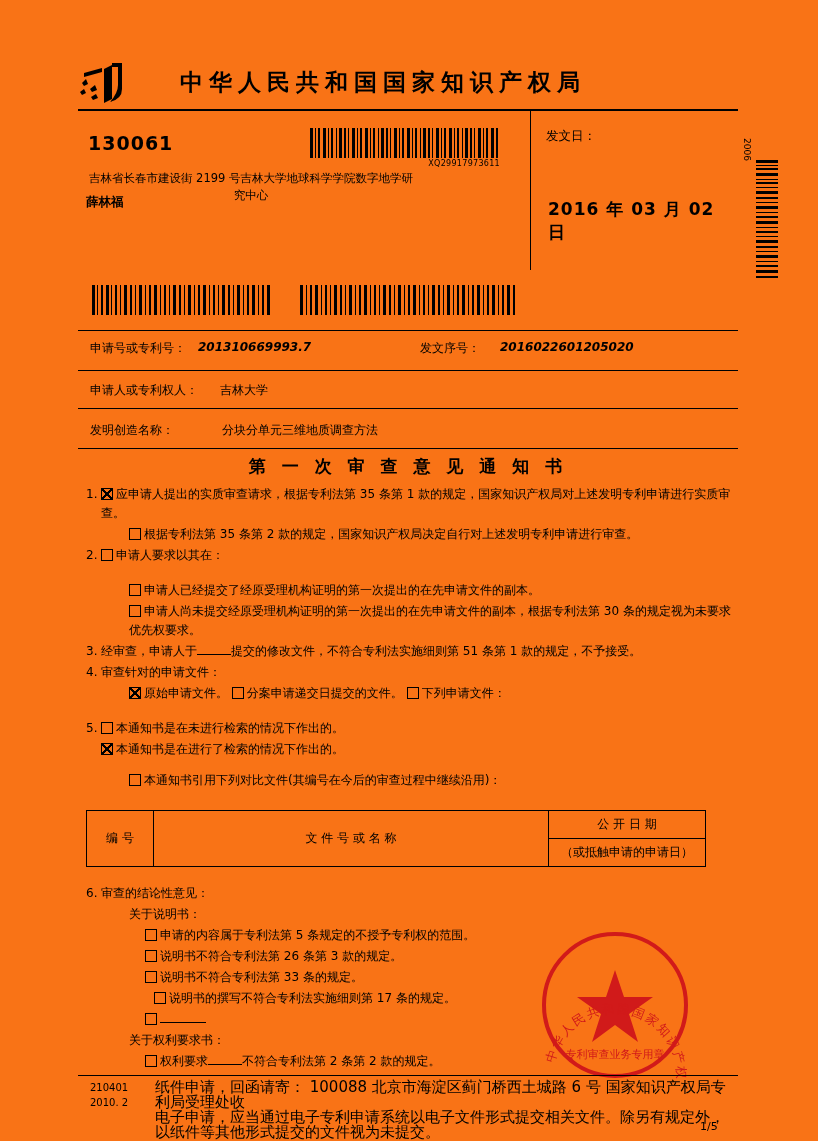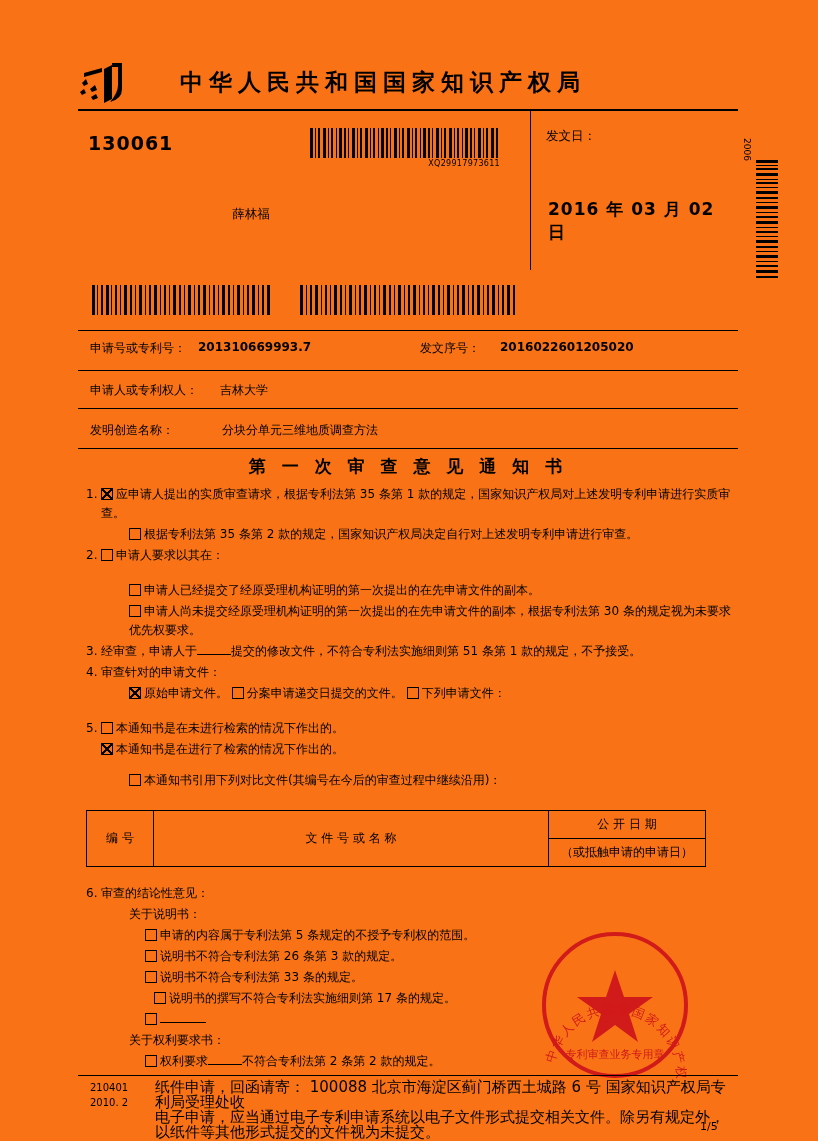--- a/index.html
+++ b/index.html
@@ -36,22 +36,22 @@
   }
   .postcode{
     position:absolute;left:10px;top:22px;
     font-size:19px;font-weight:bold;letter-spacing:1px;
   }
   .addr-text{
     position:absolute;left:8px;top:60px;width:330px;
     font-size:11.5px;line-height:17px;text-align:center;
   }
   .addr-name{
-    position:absolute;left:8px;top:96px;width:330px;
-    font-size:12.5px;text-align:center;
+    position:absolute;left:8px;top:84px;width:330px;
+    font-size:12.5px;text-align:left;font-weight:bold;
   }
   .barcode-main{
     position:absolute;left:232px;top:18px;width:190px;height:30px;
   }
   .barcode-num{
     position:absolute;left:232px;top:49px;width:190px;
     text-align:right;font-size:8px;letter-spacing:0.3px;
   }
   .vsep{
     position:absolute;left:452px;top:0px;width:1px;height:160px;background:#000;
@@ -75,21 +75,21 @@
   
   .bc2{position:absolute;left:92px;top:285px;width:180px;height:30px;}
   .bc3{position:absolute;left:300px;top:285px;width:220px;height:30px;}
   
   .rowline{
     position:absolute;left:78px;width:660px;border-top:1px solid #000;
   }
   .field{
     position:absolute;font-size:12px;
   }
-  .fieldval{font-weight:bold;}
+  .fieldval{font-weight:bold;font-style:italic;}
   
   .doc-title{
     position:absolute;left:78px;top:455px;width:660px;
     text-align:center;font-size:17px;font-weight:bold;letter-spacing:5px;
   }
   
   .content{
     position:absolute;left:86px;top:483px;width:648px;
     font-size:12px;line-height:19px;
   }
@@ -152,20 +152,21 @@
         <polygon points="12,30 17,26 19,31 14,33" fill="#000"></polygon>
         <polygon points="2,33 6,30 8,34 4,36" fill="#000"></polygon>
         <polygon points="13,38 18,35 20,39 15,41" fill="#000"></polygon>
       </svg>
     </div>
     <div class="org-title">中华人民共和国国家知识产权局</div>
   </div>
 
   <div class="addr-box">
     <div class="postcode">130061</div>
+    <div class="addr-text">吉林省长春市建设街 2199 号吉林大学地球科学学院数字地学研究中心</div>
     <div class="addr-name">薛林福</div>
 
     <div class="barcode-main">
       <svg width="190" height="30" viewBox="0 0 190 30" preserveAspectRatio="none">
         <g fill="#000">
           <rect x="0" y="0" width="3" height="30"></rect>
             <rect x="5" y="0" width="1" height="30"></rect>
           <rect x="8" y="0" width="2" height="30"></rect>
             <rect x="13" y="0" width="3" height="30"></rect>
           <rect x="18" y="0" width="1" height="30"></rect>

